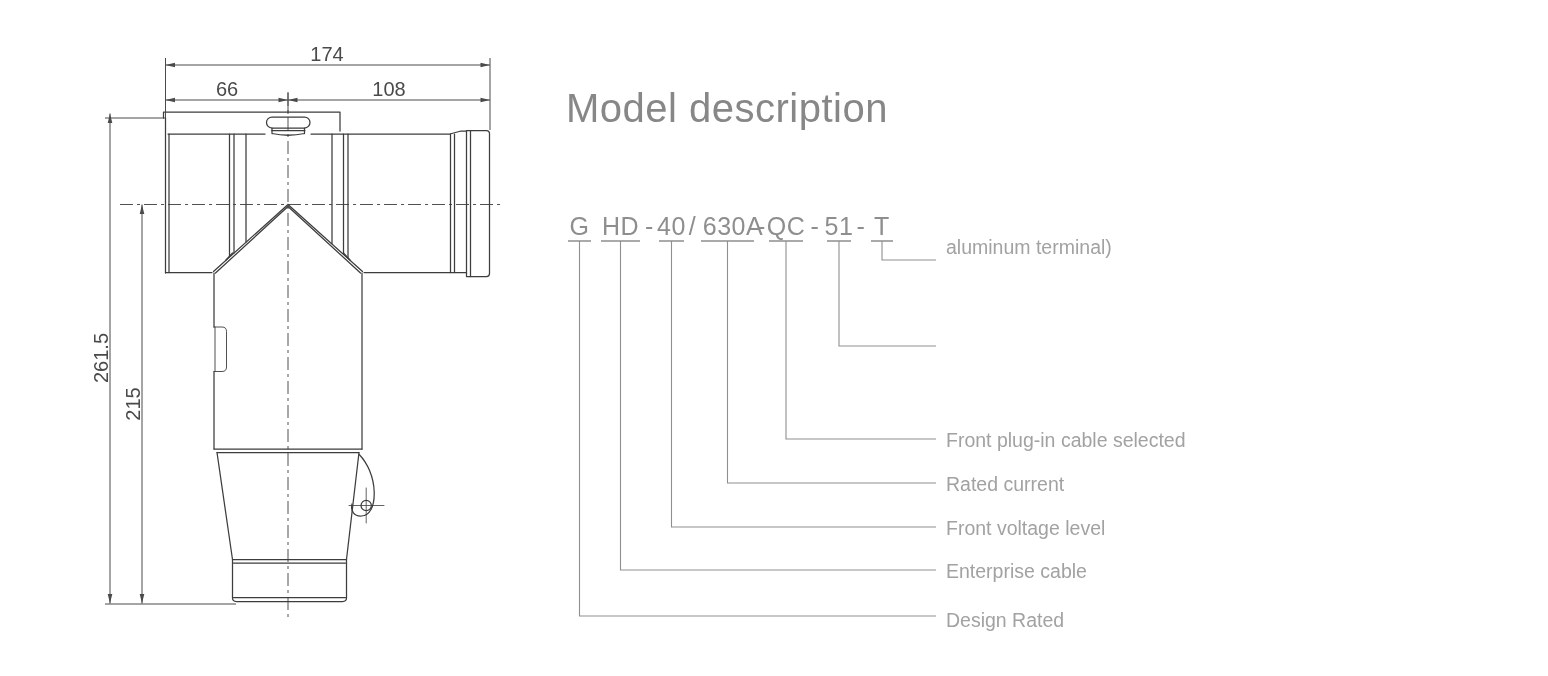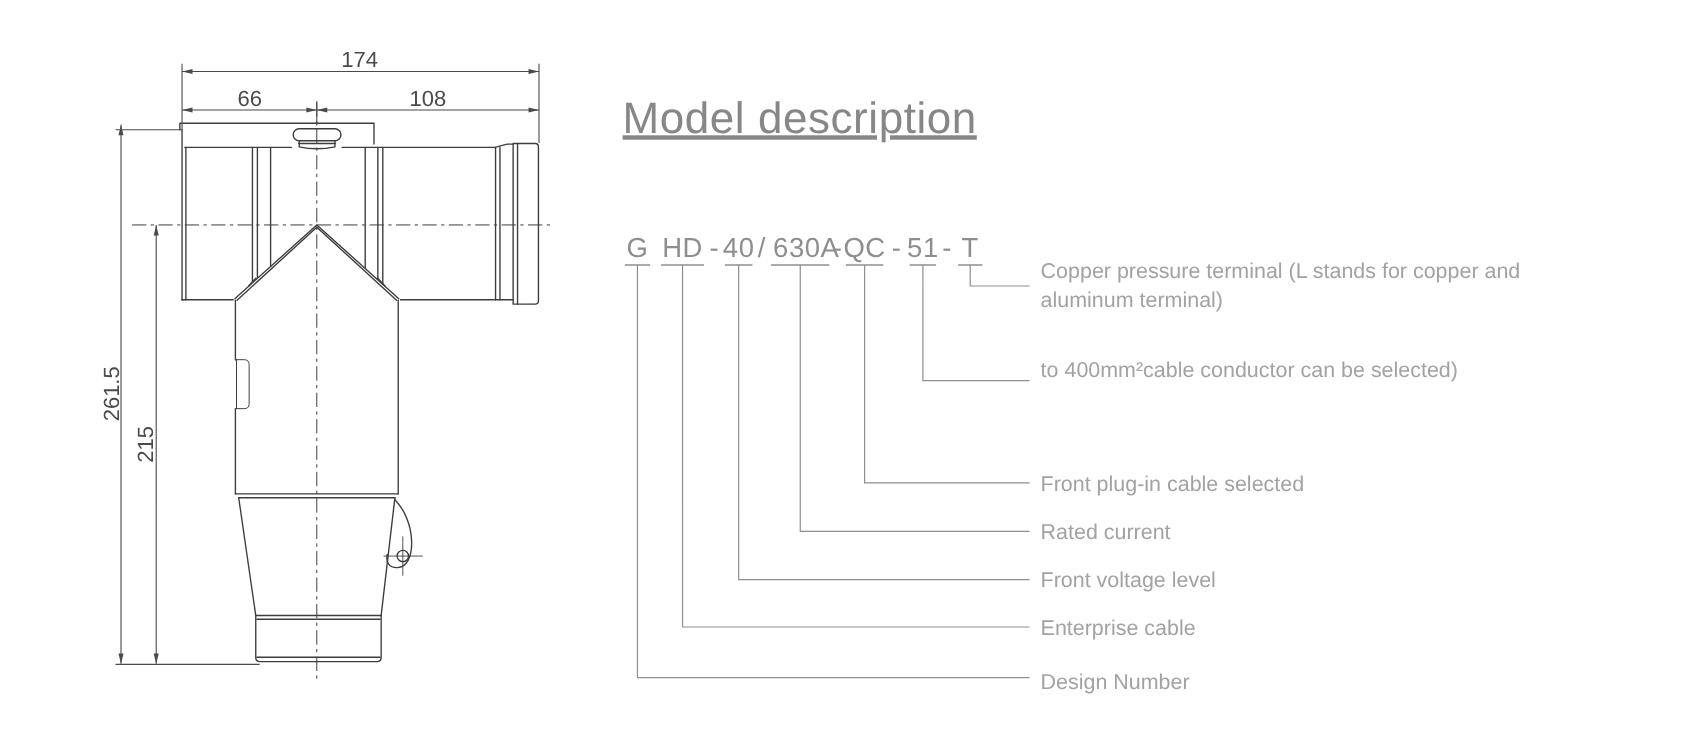--- a/index.html
+++ b/index.html
@@ -1,19 +1,19 @@
 <!DOCTYPE html>
 <html><head>
 <meta charset="utf-8">
 <style>
   html,body{margin:0;padding:0;background:#ffffff;}
   body{width:1548px;height:676px;position:relative;overflow:hidden;
        font-family:"Liberation Sans",sans-serif;}
   .abs{position:absolute;}
-  #page-title{left:566px;top:86px;font-size:40px;color:#878787;letter-spacing:.5px;text-decoration:underline;}
+  #page-title{left:566px;top:86px;font-size:40px;color:#878787;letter-spacing:.5px;}
   .code-seg{top:212px;font-size:25px;color:#8e8e8e;transform:translateX(-50%);
             white-space:nowrap;letter-spacing:.5px;}
   .legend-item{left:946px;font-size:19.5px;line-height:26px;color:#a2a2a2;white-space:nowrap;}
   svg{position:absolute;left:0;top:0;}
   svg text{font-family:"Liberation Sans",sans-serif;}
 </style>
 </head>
 <body>
 
 <svg width="1548" height="676" viewBox="0 0 1548 676">
@@ -113,33 +113,31 @@
 <span class="abs code-seg" style="left:692.5px">/</span>
 <span class="abs code-seg" style="left:733px">630A</span>
 <span class="abs code-seg" style="left:761.5px">-</span>
 <span class="abs code-seg" style="left:786px">QC</span>
 <span class="abs code-seg" style="left:815px">-</span>
 <span class="abs code-seg" style="left:839px">51</span>
 <span class="abs code-seg" style="left:861px">-</span>
 <span class="abs code-seg" style="left:882px">T</span>
 
 <div class="abs legend-item" style="top:234px">
-  <div>Copper pressure terminal (L stands for copper and</div>
   <div>aluminum terminal)</div>
 </div>
 <div class="abs legend-item" style="top:324px">
-  <div>to 400mm²cable conductor can be selected)</div>
 </div>
 <div class="abs legend-item" style="top:427px">
   <div>Front plug-in cable selected</div>
 </div>
 <div class="abs legend-item" style="top:471px">
   <div>Rated current</div>
 </div>
 <div class="abs legend-item" style="top:515px">
   <div>Front voltage level</div>
 </div>
 <div class="abs legend-item" style="top:558px">
   <div>Enterprise cable</div>
 </div>
 <div class="abs legend-item" style="top:607px">
-  <div>Design Number</div>
+  <div>Design Rated</div>
 </div>
 
 </body></html>

